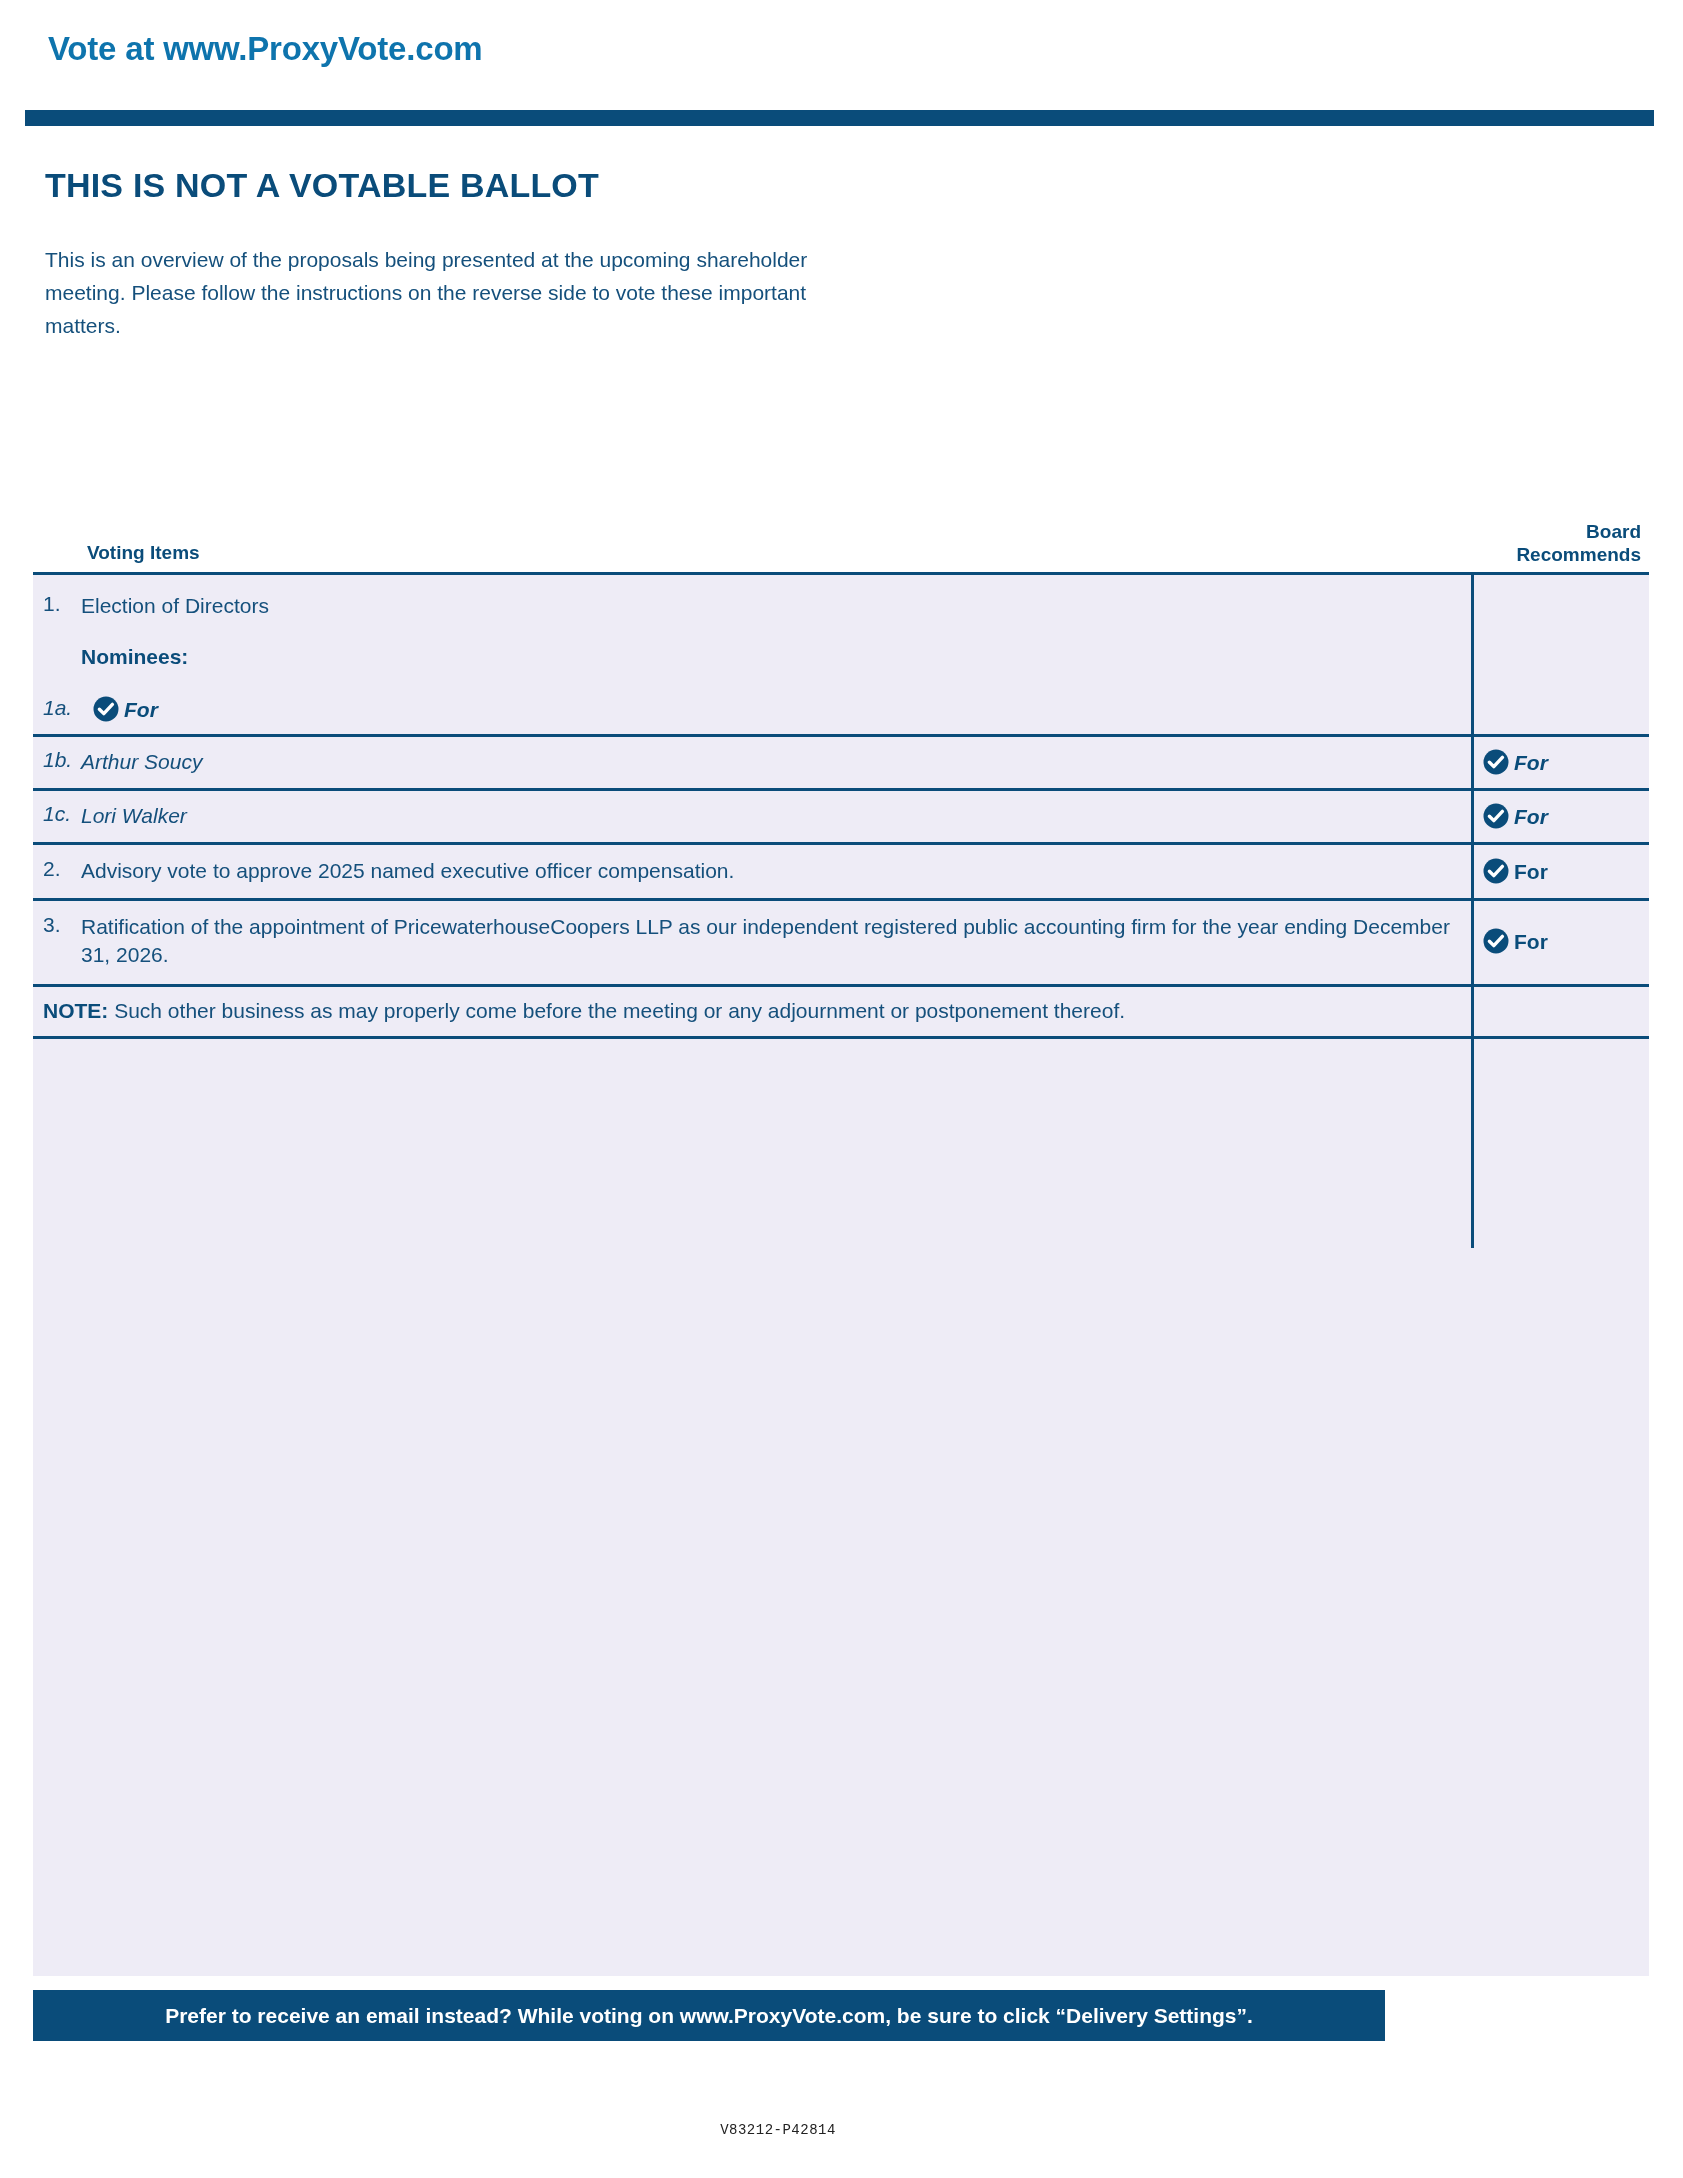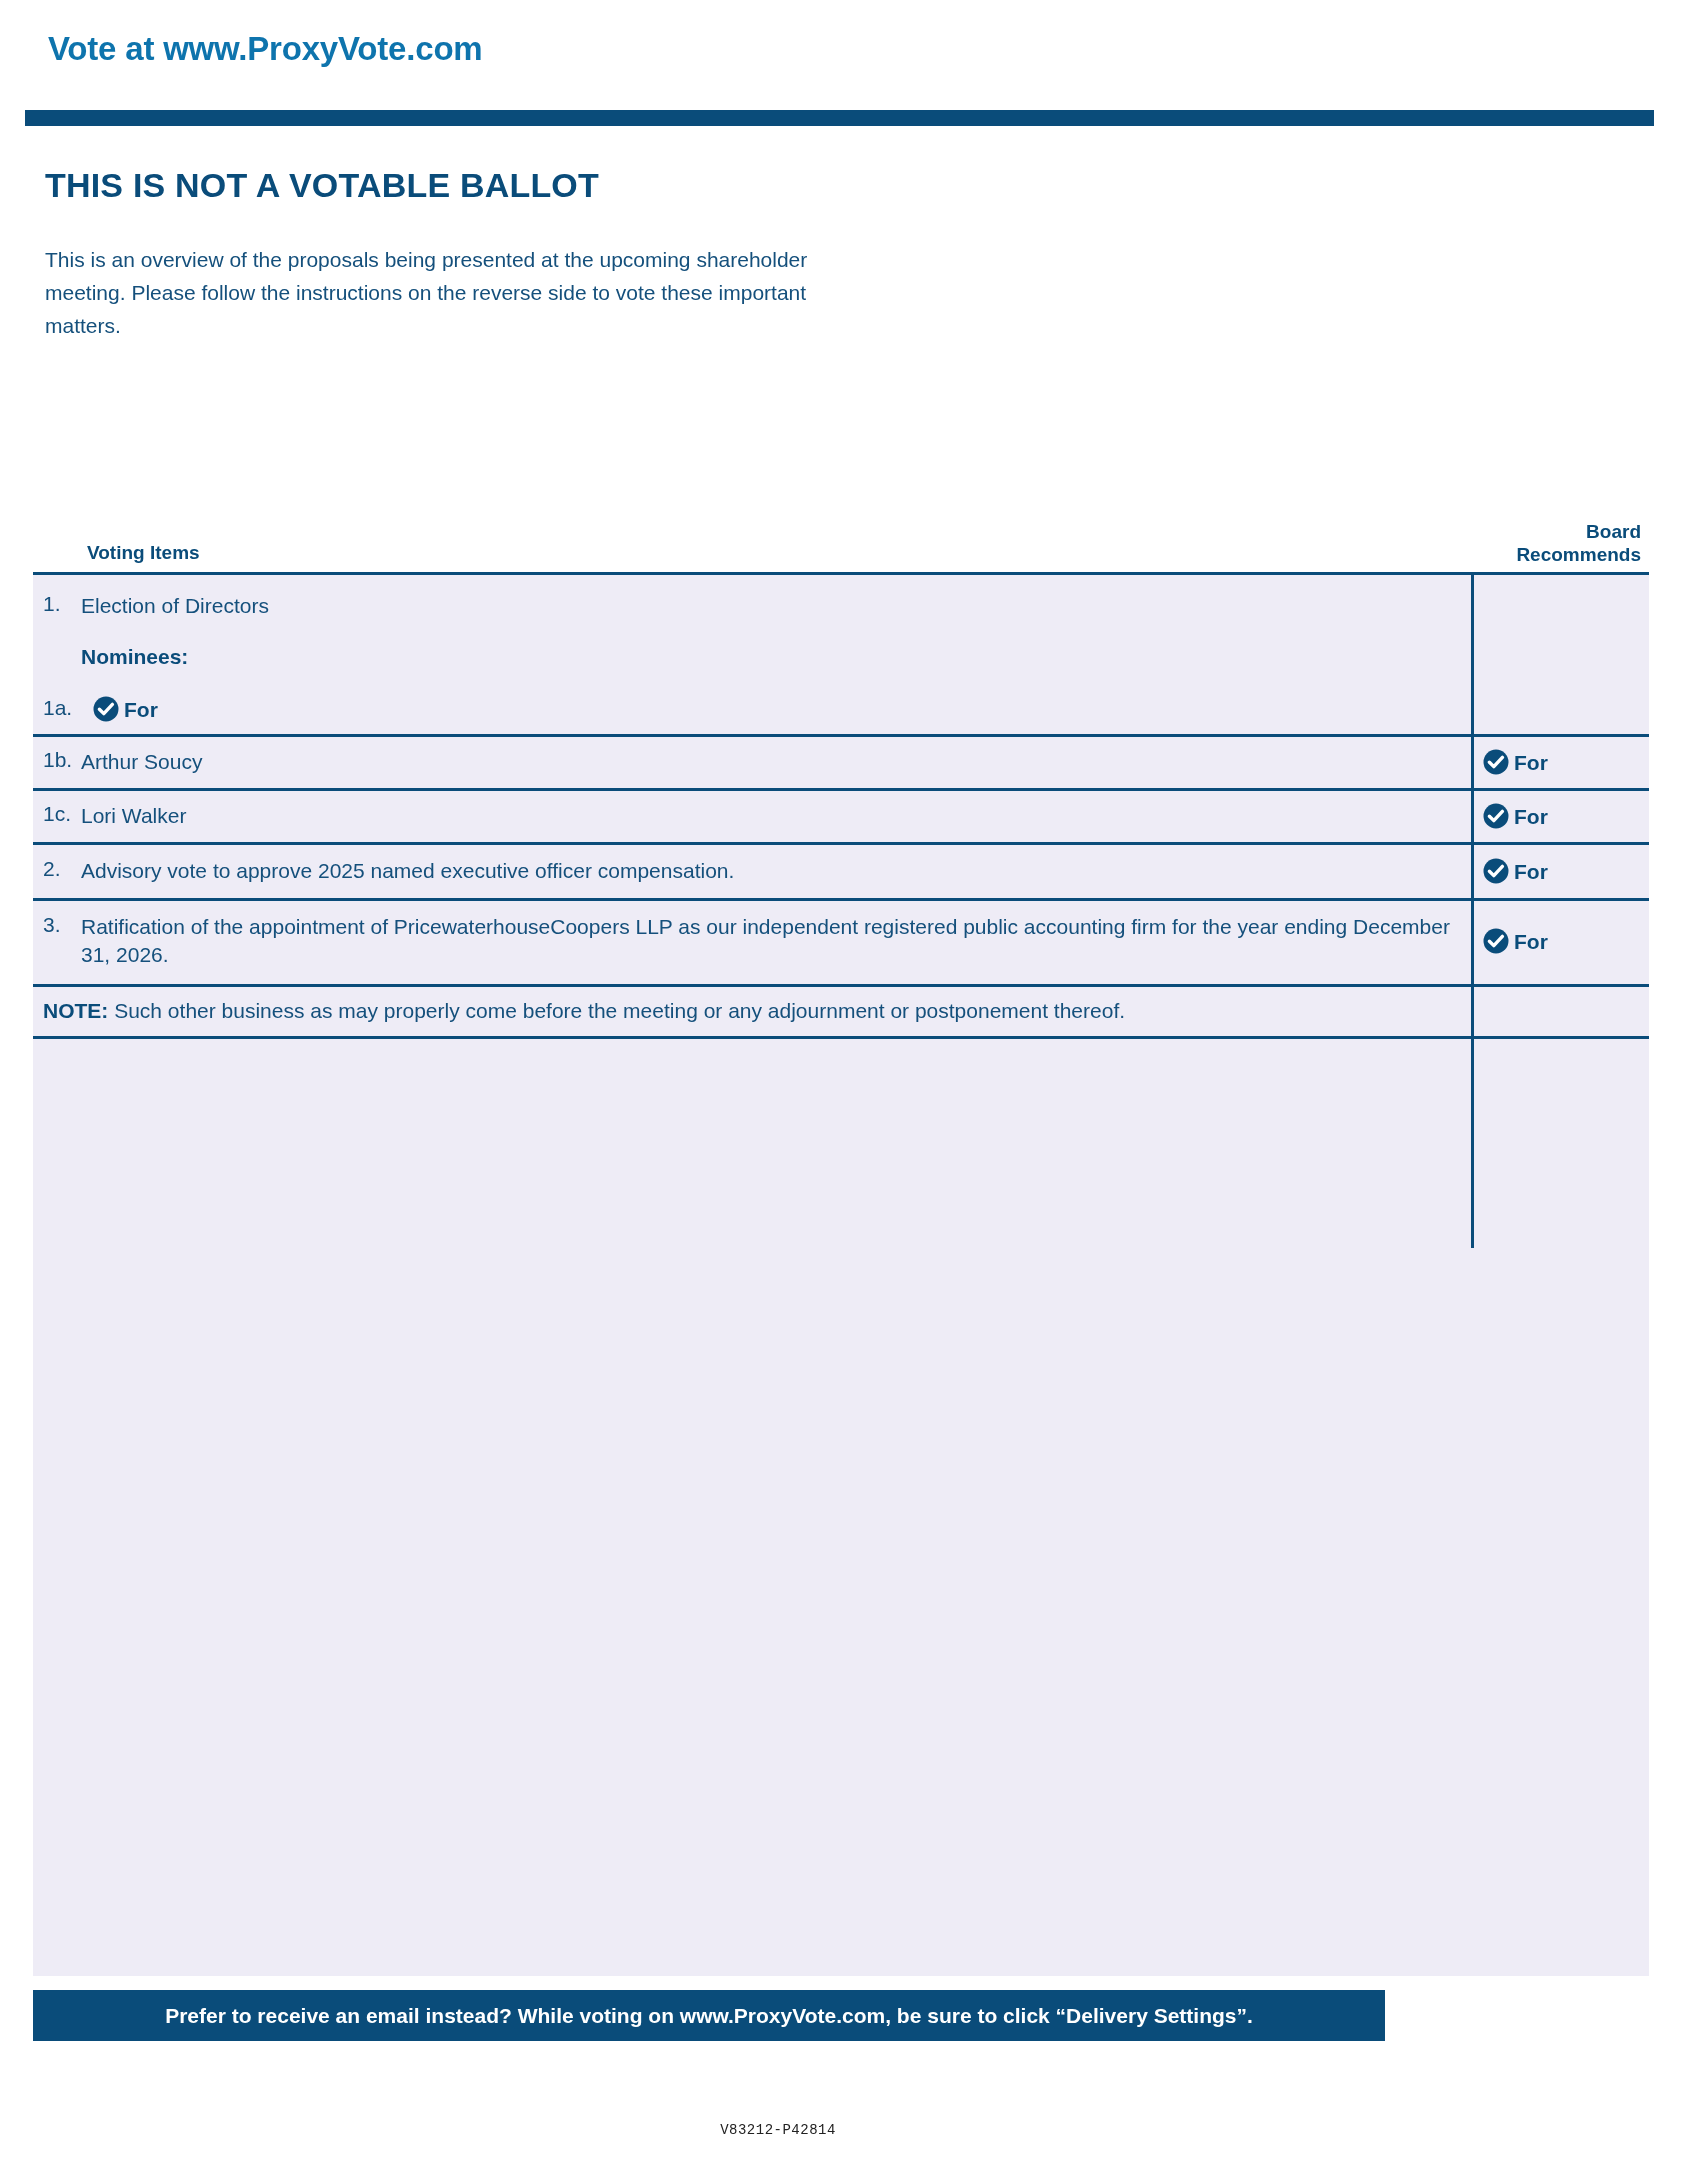--- a/index.html
+++ b/index.html
@@ -140,21 +140,21 @@
   .cell-rec {
     flex: 0 0 178px;
     display: flex;
     align-items: center;
     padding-left: 12px;
     box-sizing: border-box;
   }
 
   .r-pad-a { padding-top: 17px; padding-bottom: 13px; }   
   .r-pad-b { padding-top: 10px; padding-bottom: 14px; }   
-  .r-pad-c { padding-top: 11px; padding-bottom: 12px; }   
+  .r-pad-c { padding-top: 11px; padding-bottom: 12px; font-style: italic; }   
   .r-pad-d { padding-top: 12px; padding-bottom: 13px; }   
   .r-pad-e { padding-top: 12px; padding-bottom: 15px; }   
 
   .check {
     display: inline-block;
     width: 26px;
     height: 26px;
     flex: 0 0 26px;
     margin-right: 5px;
   }

